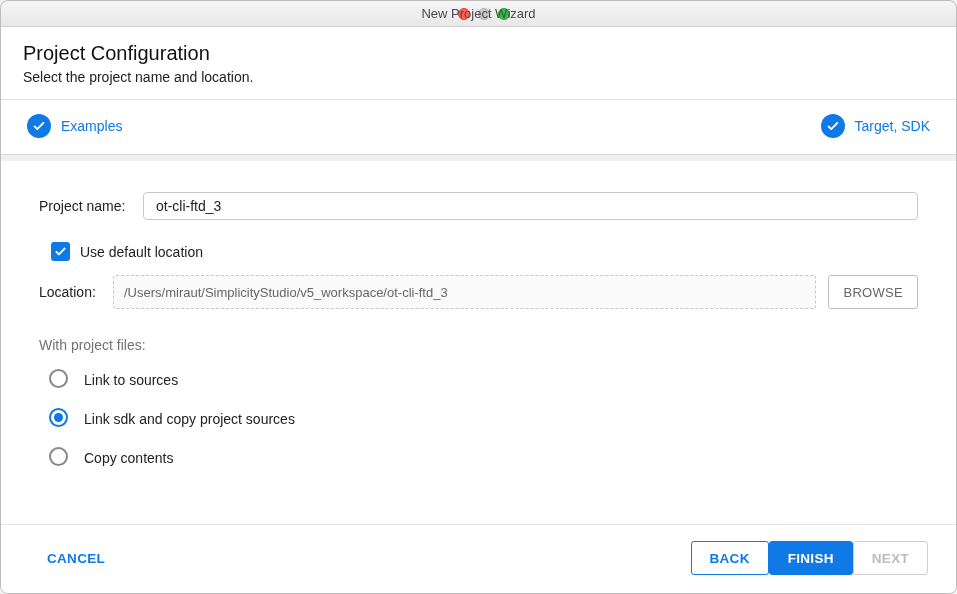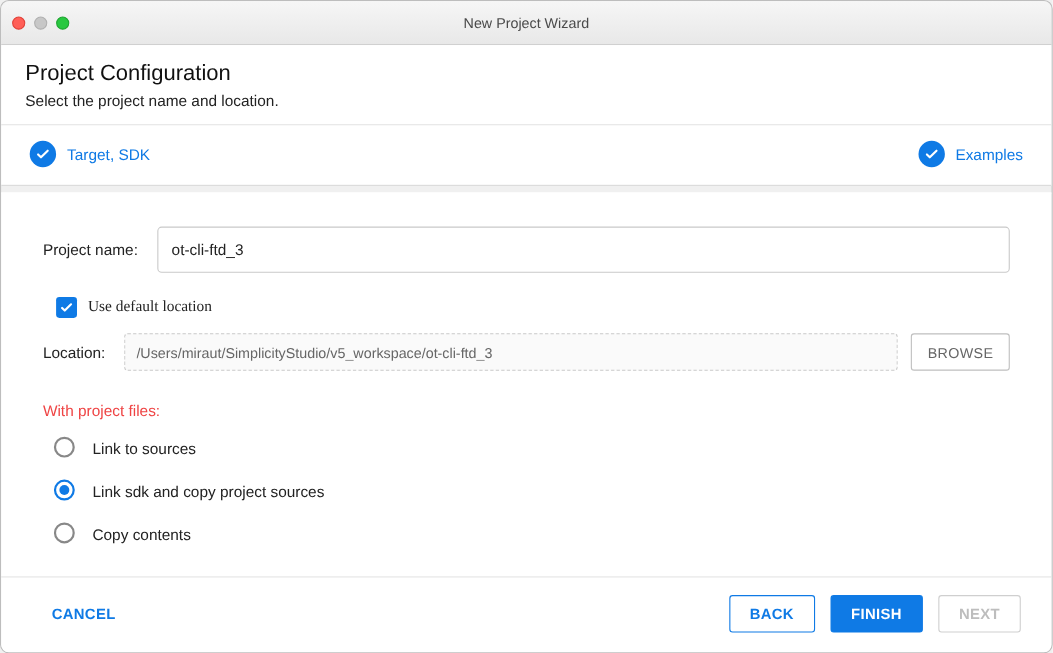--- a/index.html
+++ b/index.html
@@ -11,27 +11,28 @@
     height: 594px;
     overflow: hidden;
     border: 1px solid #bdbdbd;
     border-radius: 8px;
     display: flex;
     flex-direction: column;
   }
 
   
   .titlebar {
-    height: 40px;
+    height: 26px;
     background: linear-gradient(#f6f6f6, #e8e8e8);
     border-bottom: 1px solid #d0d0d0;
     display: flex;
     align-items: center;
     position: relative;
     border-radius: 8px 8px 0 0;
+    justify-content: center;
   }
   .traffic-lights {
     display: flex;
     gap: 8px;
     padding-left: 10px;
   }
   .tl {
     width: 12px; height: 12px; border-radius: 50%;
   }
   .tl.red { background:#ff5f57; border:0.5px solid #e14138;}
@@ -107,21 +108,21 @@
     margin-bottom: 20px;
   }
   .row.namerow { gap: 10px; justify-content: center; }
   .row.namerow label {
     width: 94px;
     font-size: 14px;
     color: #222;
   }
   .text-input {
     flex: 1;
-    height: 42px;
+    height: 28px;
     border: 1px solid #c9c9c9;
     border-radius: 4px;
     padding: 0 12px;
     font-size: 14px;
     color: #222;
     background: #fff;
   }
 
   .checkbox-row {
     display: flex;
@@ -132,21 +133,21 @@
   .checkbox {
     width: 19px; height: 19px;
     border-radius: 3px;
     background: #0f7ae5;
     display: flex;
     align-items: center;
     justify-content: center;
     cursor: pointer;
   }
   .checkbox svg { width: 13px; height: 13px; }
-  .checkbox-label { font-size: 14px; color: #222; font-family: Liberation Serif, serif; }
+  .checkbox-label { font-size: 14px; color: #222; }
 
   .loc-row {
     display: flex;
     align-items: center;
     gap: 12px;
     margin-bottom: 28px;
   }
   .loc-row .loc-label { font-size: 14px; color: #222; width: 62px; }
   .loc-input {
     flex: 1;
@@ -165,21 +166,21 @@
     border-radius: 3px;
     background: #fff;
     color: #666;
     font-size: 13px;
     letter-spacing: 0.3px;
     cursor: pointer;
   }
 
   .section-label {
     font-size: 14px;
-    color: #ef4444;
+    color: #737373;
     margin-bottom: 16px;
   }
 
   .radio-group { padding-left: 10px; }
   .radio-row {
     display: flex;
     align-items: flex-end;
     gap: 16px;
     margin-bottom: 20px;
     cursor: pointer;
@@ -201,21 +202,21 @@
 
   
   .footer {
     background: #fff;
     border-top: 1px solid #e5e5e5;
     padding: 16px 28px 18px 28px;
     display: flex;
     align-items: center;
     justify-content: space-between;
   }
-  .footer-right { display: flex; gap: 14px; }
+  .footer-right { display: flex; }
   .btn {
     height: 34px;
     padding: 0 18px;
     border-radius: 3px;
     font-size: 13.5px;
     font-weight: 600;
     letter-spacing: 0.3px;
     cursor: pointer;
     display: inline-flex;
     align-items: center;
@@ -252,29 +253,29 @@
   <div class="subtitle">Select the project name and location.</div>
 </div>
 
 <div class="stepper">
   <div class="step">
     <span class="step-circle">
       <svg viewBox="0 0 16 16">
           <path d="M3 8.5l3 3 7-7" stroke="#fff" stroke-width="2.2" fill="none" stroke-linecap="round" stroke-linejoin="round"></path>
         </svg>
     </span>
-    <span>Target, SDK</span>
+    <span>Examples</span>
   </div>
   <div class="step">
     <span class="step-circle">
       <svg viewBox="0 0 16 16">
           <path d="M3 8.5l3 3 7-7" stroke="#fff" stroke-width="2.2" fill="none" stroke-linecap="round" stroke-linejoin="round"></path>
         </svg>
     </span>
-    <span>Examples</span>
+    <span>Target, SDK</span>
   </div>
 </div>
 
 <div class="form-area">
 
   <div class="row namerow">
     <label>Project name:</label>
     <input type="text" class="text-input" value="ot-cli-ftd_3" style="">
   </div>
 

